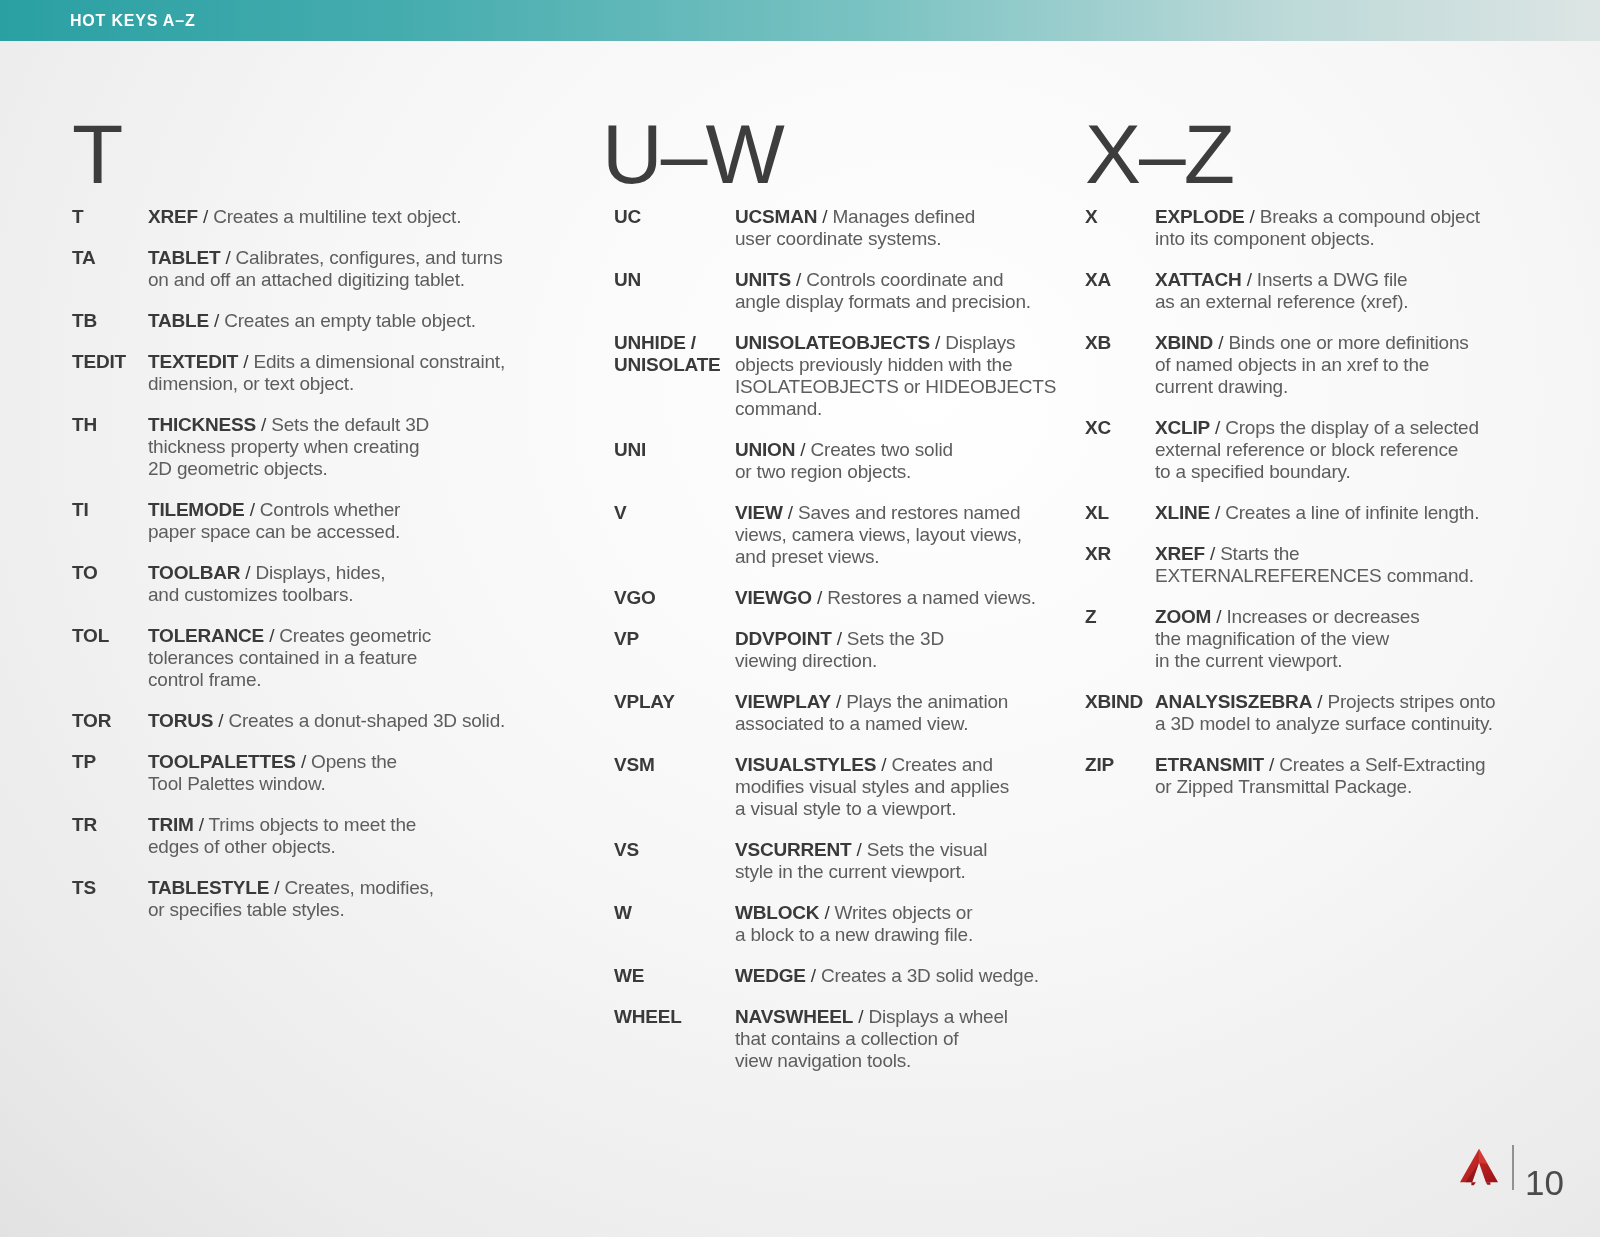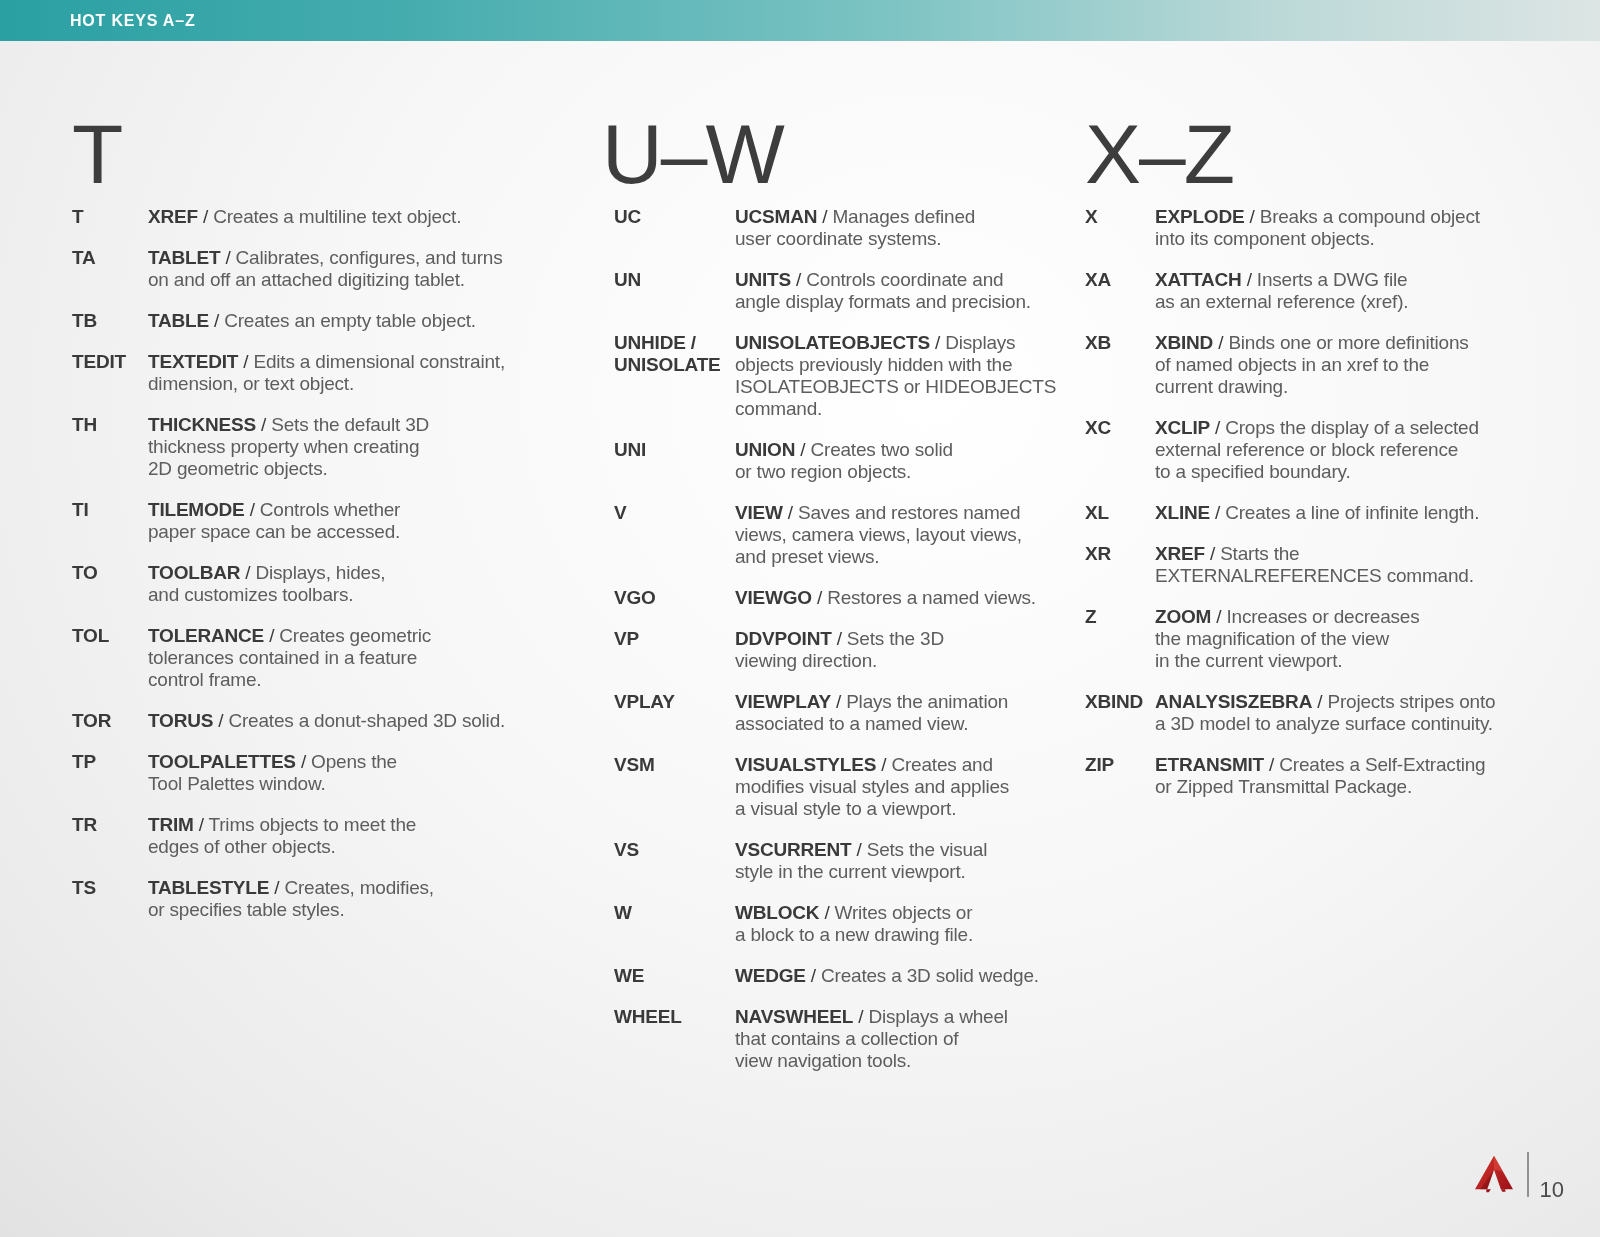--- a/index.html
+++ b/index.html
@@ -27,21 +27,21 @@
   .col-0 .key{width:76px;}
   .col-1 .key{width:121px;margin-left:12px;}
   .col-2 .key{width:70px;}
   .desc{flex:1;color:#5d5d5d;}
   .cmd{font-weight:bold;color:#3a3a3a;}
   .sep{color:#3a3a3a;}
   .txt{white-space:pre-line;}
   .footer{position:absolute;right:36px;bottom:34px;display:flex;align-items:center;}
   .logo{width:38px;height:40px;display:block;}
   .divider{width:2px;height:45px;background:#8f9192;margin:0 11px 0 14px;}
-  .page-number{font-size:22px;color:#4b4b4b;margin-top:32px;}
+  .page-number{font-size:35px;color:#4b4b4b;margin-top:32px;}
 </style>
 </head>
 <body>
 
 <div class="page">
 
   <header class="topbar">
     <span class="topbar-title">HOT KEYS A–Z</span>
   </header>
 

